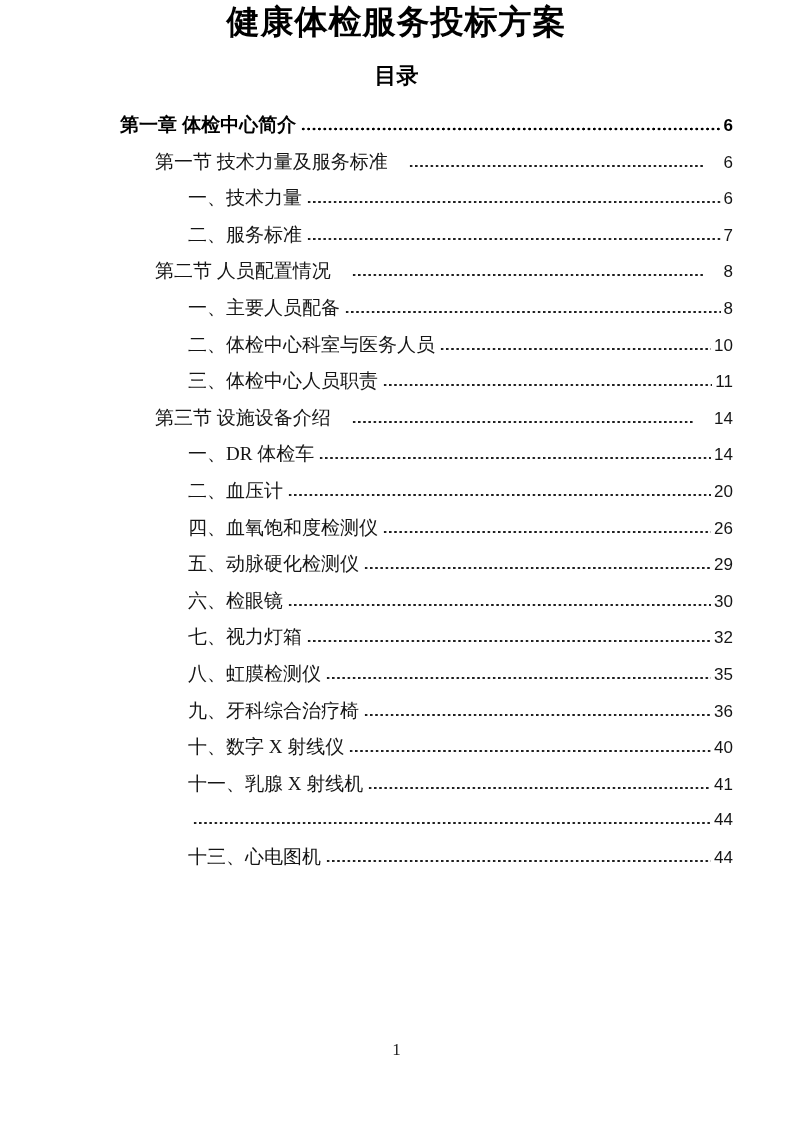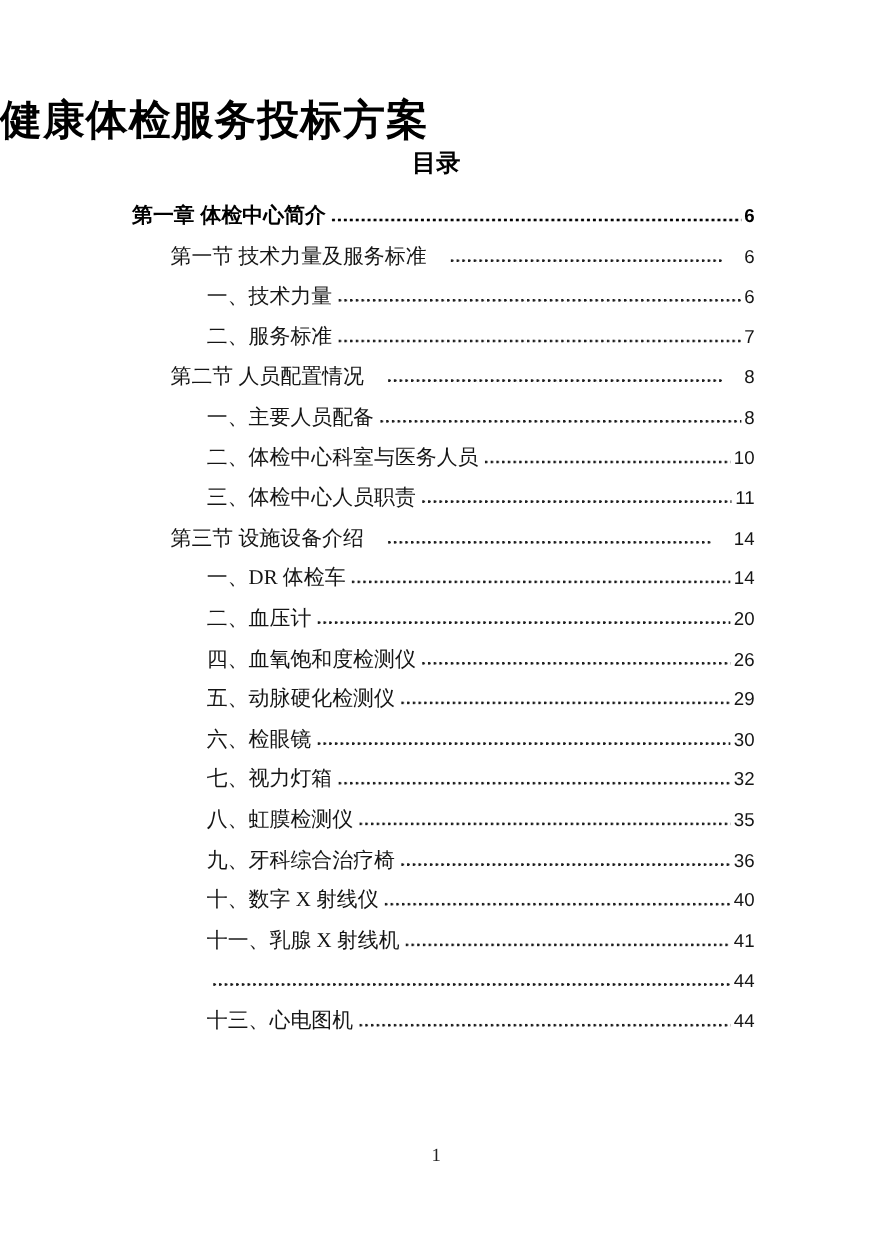--- a/index.html
+++ b/index.html
@@ -12,45 +12,45 @@
     color: #111111;
     overflow: hidden;
   }
   .page {
     width: 793px;
     height: 1122px;
     background: #ffffff;
     position: relative;
   }
   .doc-title {
-    padding-top: 88px;
+    text-align: center;
     font-family: "Liberation Sans", "DejaVu Sans", sans-serif;
     font-weight: 700;
-    font-size: 38px;
+    font-size: 33px;
     letter-spacing: 1px;
     line-height: 44px;
     color: #000000;
   }
   .toc-heading {
     text-align: center;
     font-family: "Liberation Sans", "DejaVu Sans", sans-serif;
     font-weight: 700;
     font-size: 22px;
     line-height: 30px;
-    margin-top: 1px;
+    margin-top: 17px;
     color: #000000;
   }
   .toc {
     margin-top: 16px;
   }
   .toc-row {
     display: flex;
     align-items: baseline;
     height: 36.6px;
-    padding-right: 107px;
+    padding-right: 60px;
     font-size: 19px;
     line-height: 36.6px;
     color: #151515;
   }
   .toc-row.level-1 {
     padding-left: 120px;
     font-family: "Liberation Sans", "DejaVu Sans", sans-serif;
     font-weight: 700;
     color: #000000;
   }

